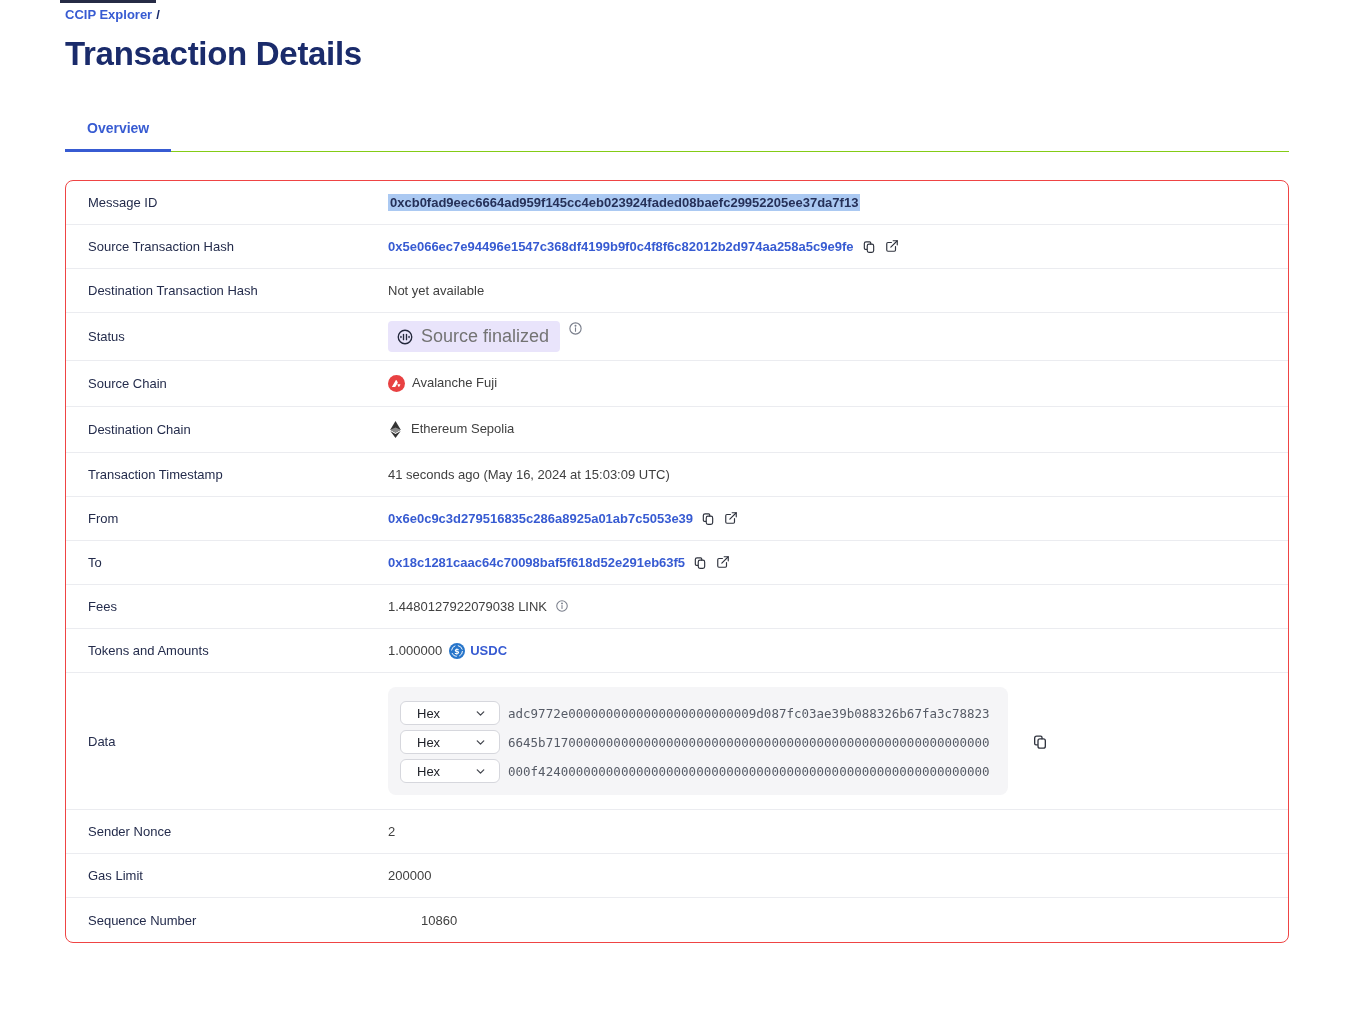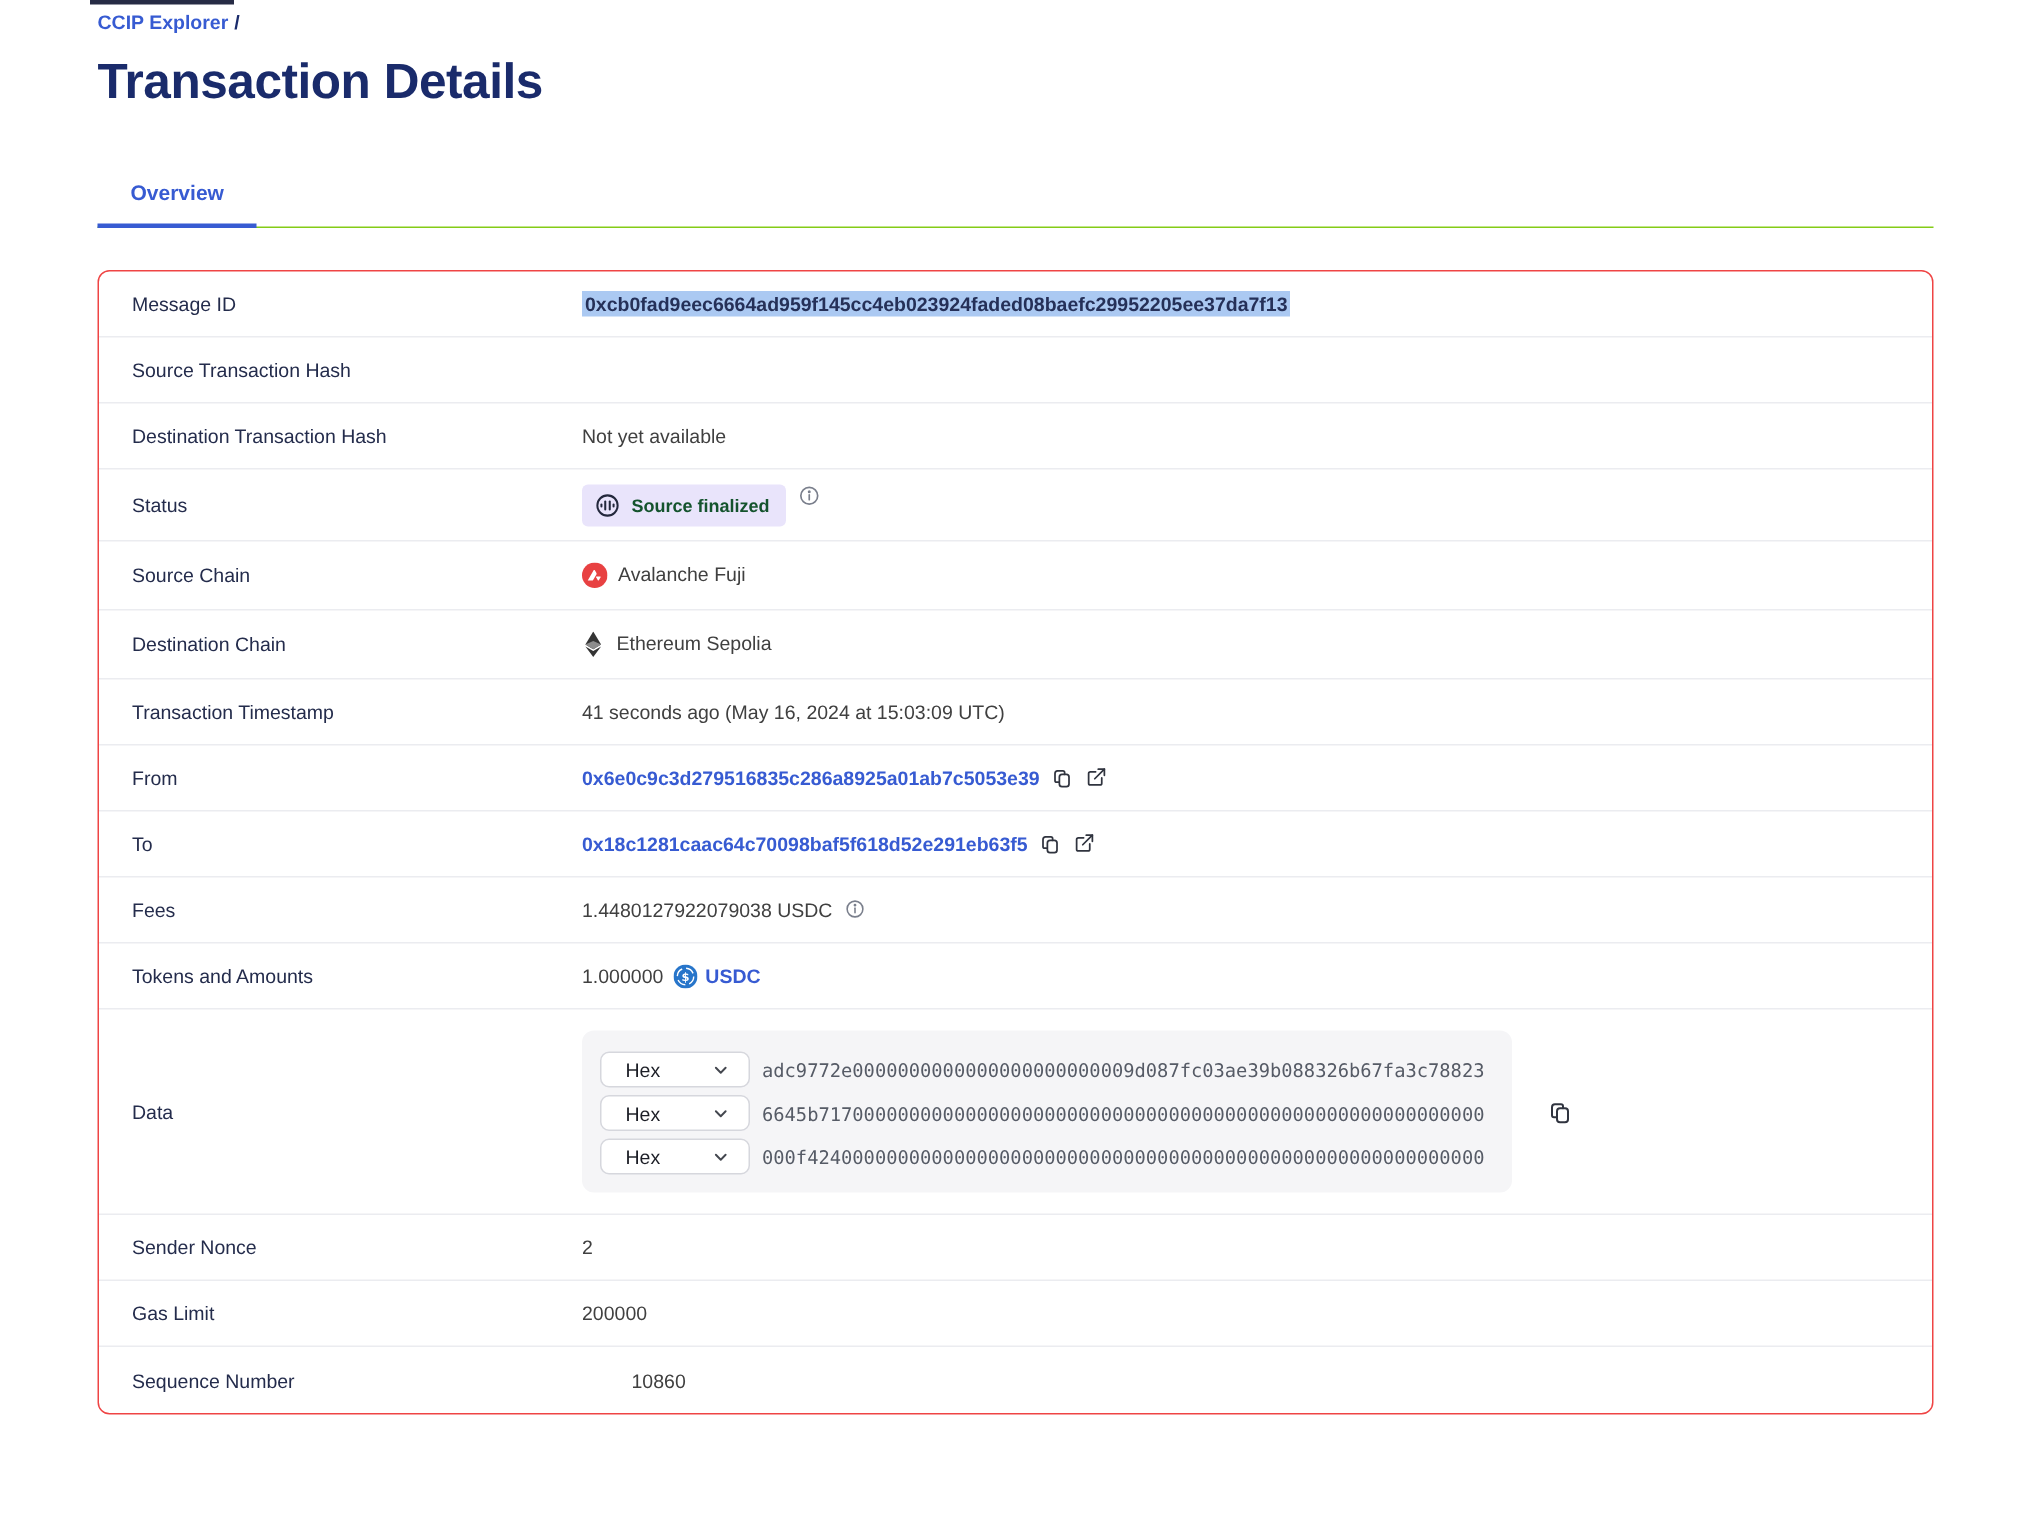--- a/index.html
+++ b/index.html
@@ -32,21 +32,21 @@
   .label { width: 322px; flex: 0 0 322px; padding-left: 22px; font-size: 13px; color: #242c4c; }
   .value { font-size: 13px; color: #494f5c; display: flex; align-items: flex-start; gap: 7px; }
   .value .plain { color: #404040; }
   .hashlink { color: #375bd2; font-weight: 600; text-decoration: none; cursor: pointer; font-size: 13px; }
   .selected-hash { background: #abc9f2; color: #253058; font-weight: 600; padding: 1px 2px; }
   .iconbtn { display: inline-flex; align-items: center; justify-content: center; cursor: pointer; background: none; border: none; padding: 0 1px; }
 
   
   .badge { display: inline-flex; align-items: center; gap: 7px; background: #e9e4fb; border-radius: 4px;
            padding: 5px 11px 5px 8px; }
-  .badge-text { color: #14532d; font-size: 12px; font-weight: 700; }
+  .badge-text { color: #737373; font-size: 18px; font-weight: 400; }
 
   
   .token-link { display: inline-flex; align-items: center; gap: 5px; color: #375bd2; font-weight: 600; text-decoration: none; cursor: pointer; }
 
   
   .row-data { align-items: center; padding: 14px 0; }
   .data-wrap { display: flex; align-items: center; }
   .data-box { background: #f5f5f7; border-radius: 8px; width: 620px; padding: 14px 12px 12px 12px; }
   .data-line { display: flex; align-items: center; gap: 8px; margin-bottom: 5px; }
   .data-line:last-child { margin-bottom: 0; }
@@ -80,20 +80,36 @@
 
     <div class="row">
       <div class="label">Message ID</div>
       <div class="value">
         <span class="selected-hash">0xcb0fad9eec6664ad959f145cc4eb023924faded08baefc29952205ee37da7f13</span>
       </div>
     </div>
 
     <div class="row">
       <div class="label">Source Transaction Hash</div>
+      <div class="value">
+        <a class="hashlink">0x5e066ec7e94496e1547c368df4199b9f0c4f8f6c82012b2d974aa258a5c9e9fe</a>
+        <span class="iconbtn">
+          <svg width="14" height="15" viewBox="0 0 24 24" fill="none" stroke="#30343f" stroke-width="2" stroke-linecap="round" stroke-linejoin="round">
+              <rect x="9" y="8" width="11" height="14" rx="3"></rect>
+              <path d="M15 8V6a2 2 0 0 0-2-2H7a3 3 0 0 0-3 3v8a2 2 0 0 0 2 2h2"></path>
+            </svg>
+        </span>
+        <span class="iconbtn">
+          <svg width="14" height="14" viewBox="0 0 24 24" fill="none" stroke="#30343f" stroke-width="2" stroke-linecap="round" stroke-linejoin="round">
+              <path d="M18 13v6a2 2 0 0 1-2 2H5a2 2 0 0 1-2-2V8a2 2 0 0 1 2-2h6"></path>
+              <path d="M14 3h7v7"></path>
+              <path d="M10 14 21 3"></path>
+            </svg>
+        </span>
+      </div>
     </div>
 
     <div class="row">
       <div class="label">Destination Transaction Hash</div>
       <div class="value">
           <span class="plain">Not yet available</span>
         </div>
     </div>
 
     <div class="row row-status">
@@ -192,21 +208,21 @@
               <path d="M14 3h7v7"></path>
               <path d="M10 14 21 3"></path>
             </svg>
         </span>
       </div>
     </div>
 
     <div class="row">
       <div class="label">Fees</div>
       <div class="value">
-        <span class="plain">1.4480127922079038 USDC</span>
+        <span class="plain">1.4480127922079038 LINK</span>
         <span class="iconbtn">
           <svg width="14" height="14" viewBox="0 0 24 24" fill="none" stroke="#7a7f8c" stroke-width="1.8" stroke-linecap="round">
               <circle cx="12" cy="12" r="9"></circle>
               <line x1="12" y1="11" x2="12" y2="16.2"></line>
               <circle cx="12" cy="7.6" r="0.7" fill="#7a7f8c"></circle>
             </svg>
         </span>
       </div>
     </div>
 

